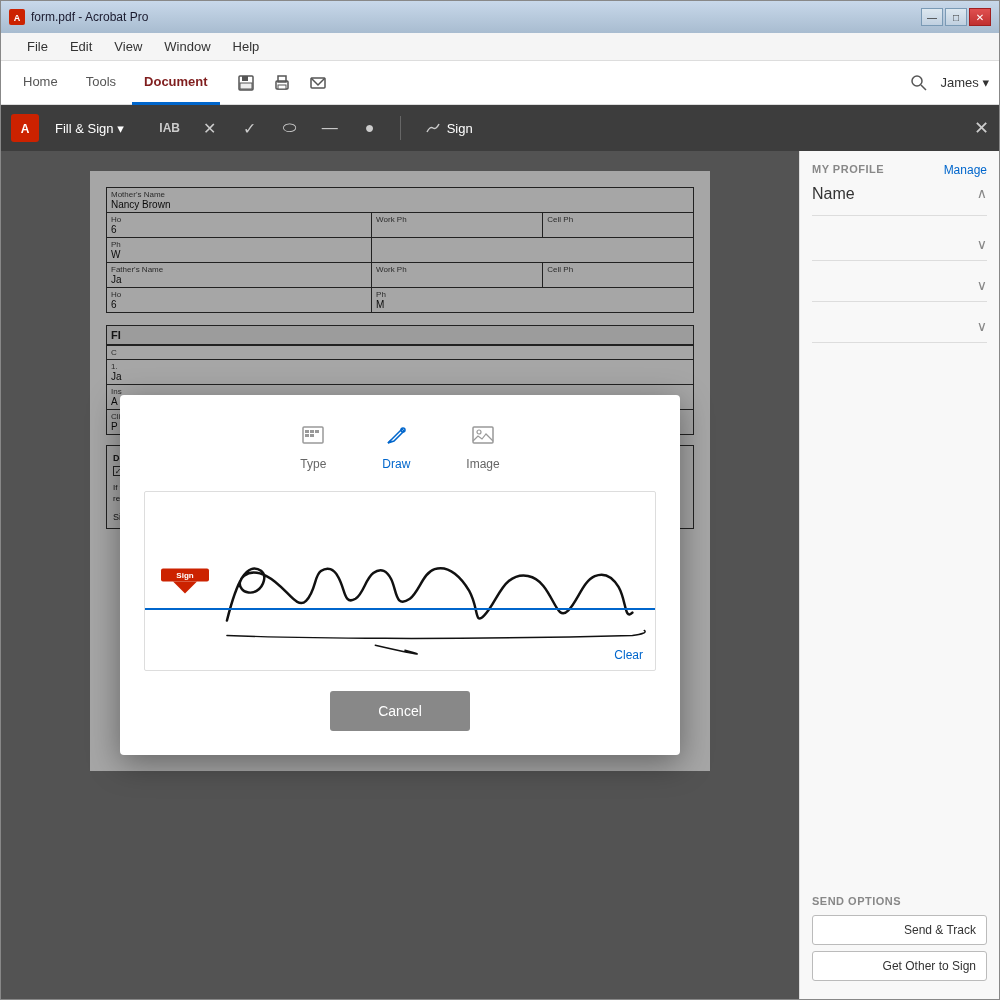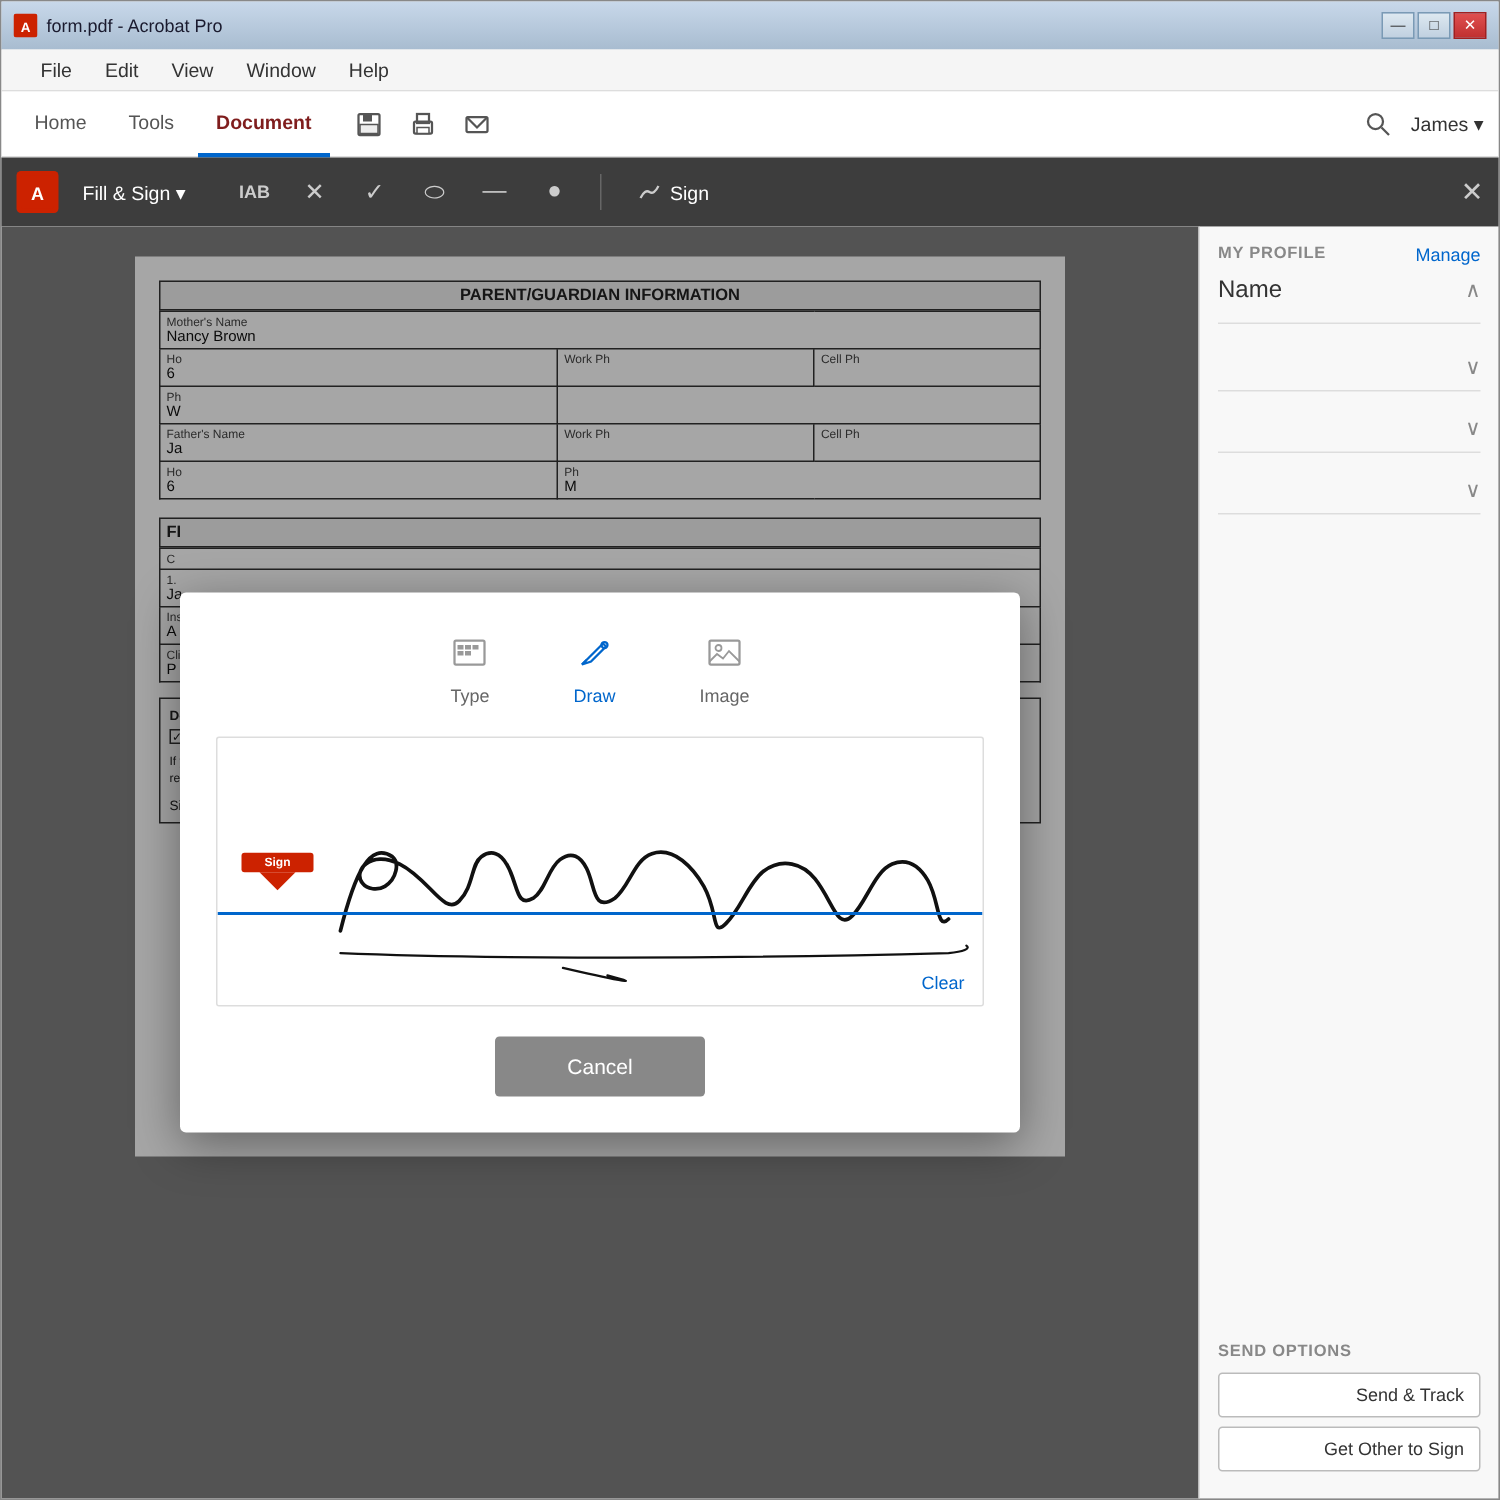--- a/index.html
+++ b/index.html
@@ -552,21 +552,20 @@
       </div>
     </div>
     <span class="close-bar-btn">✕</span>
   </div>
 
   <div class="main-content">
 
     <div class="doc-area">
       <div class="pdf-page">
 
-        <div class="section-title">PARENT/GUARDIAN INFORMATION</div>
         <table class="form-table">
           <tbody>
               <tr>
             <td colspan="3">
               <span class="field-label">Mother's Name</span>
               <span class="field-value">Nancy Brown</span>
             </td>
           </tr>
           <tr>
             <td>

